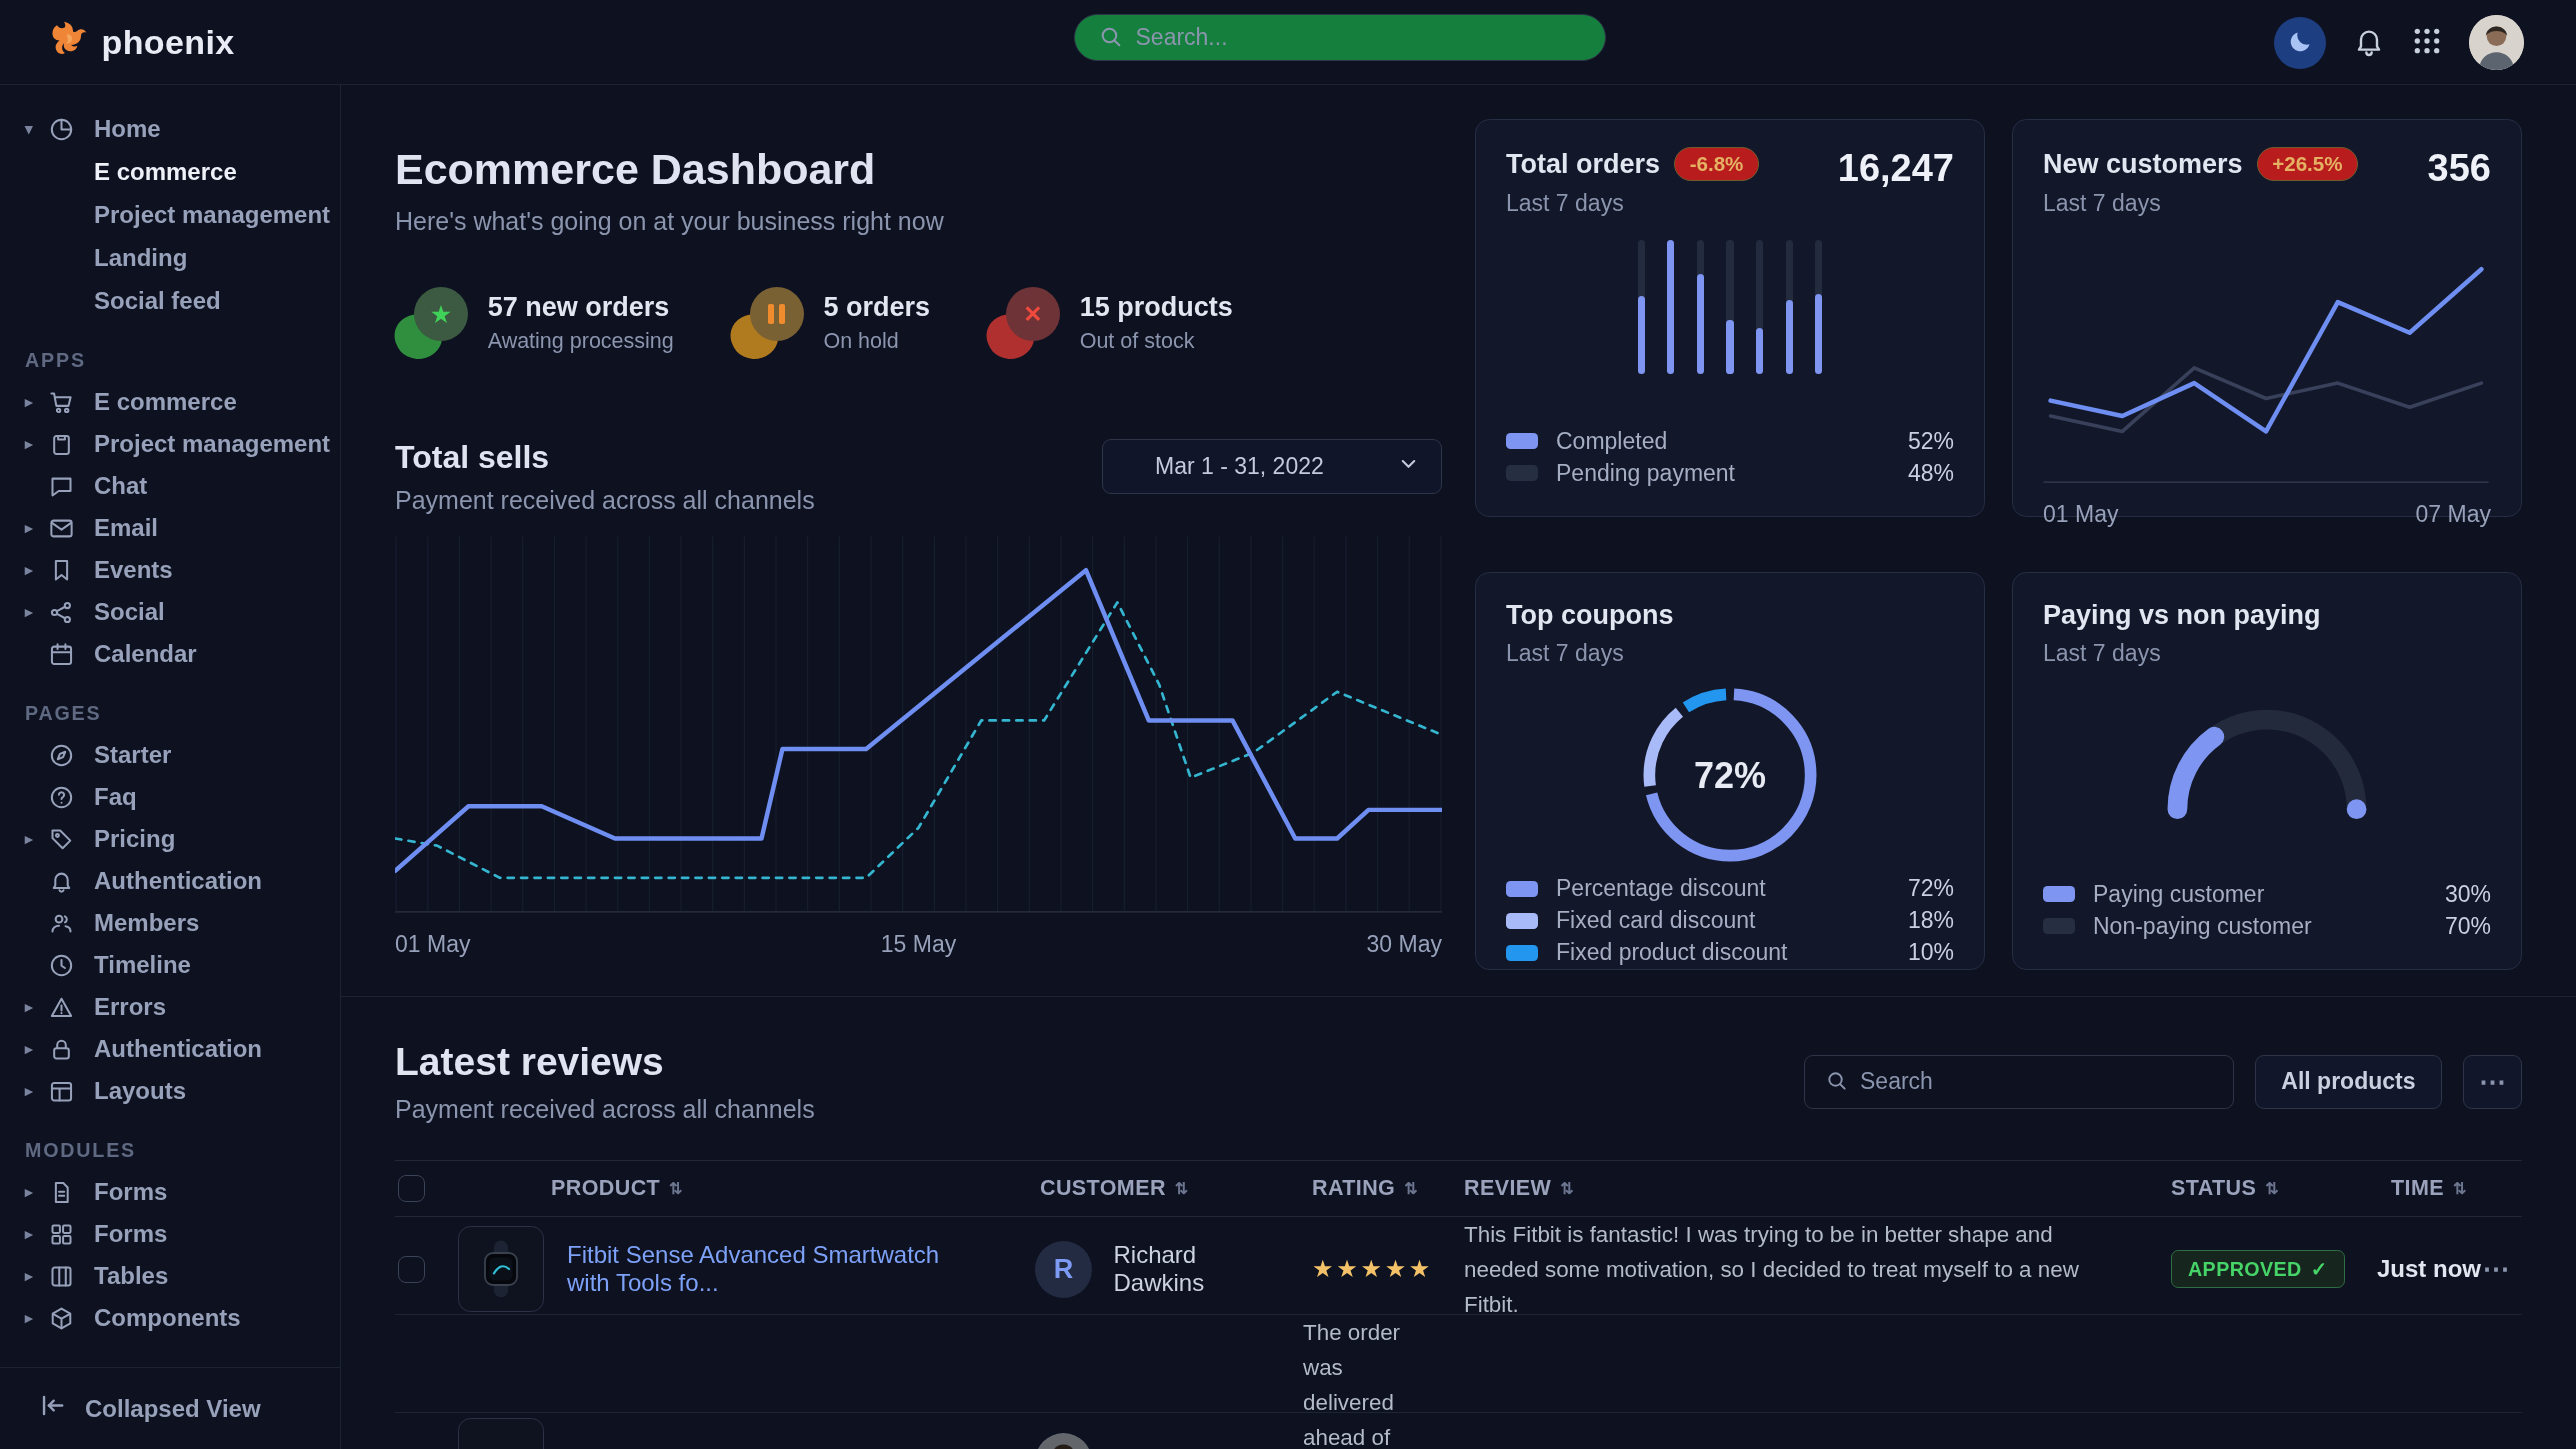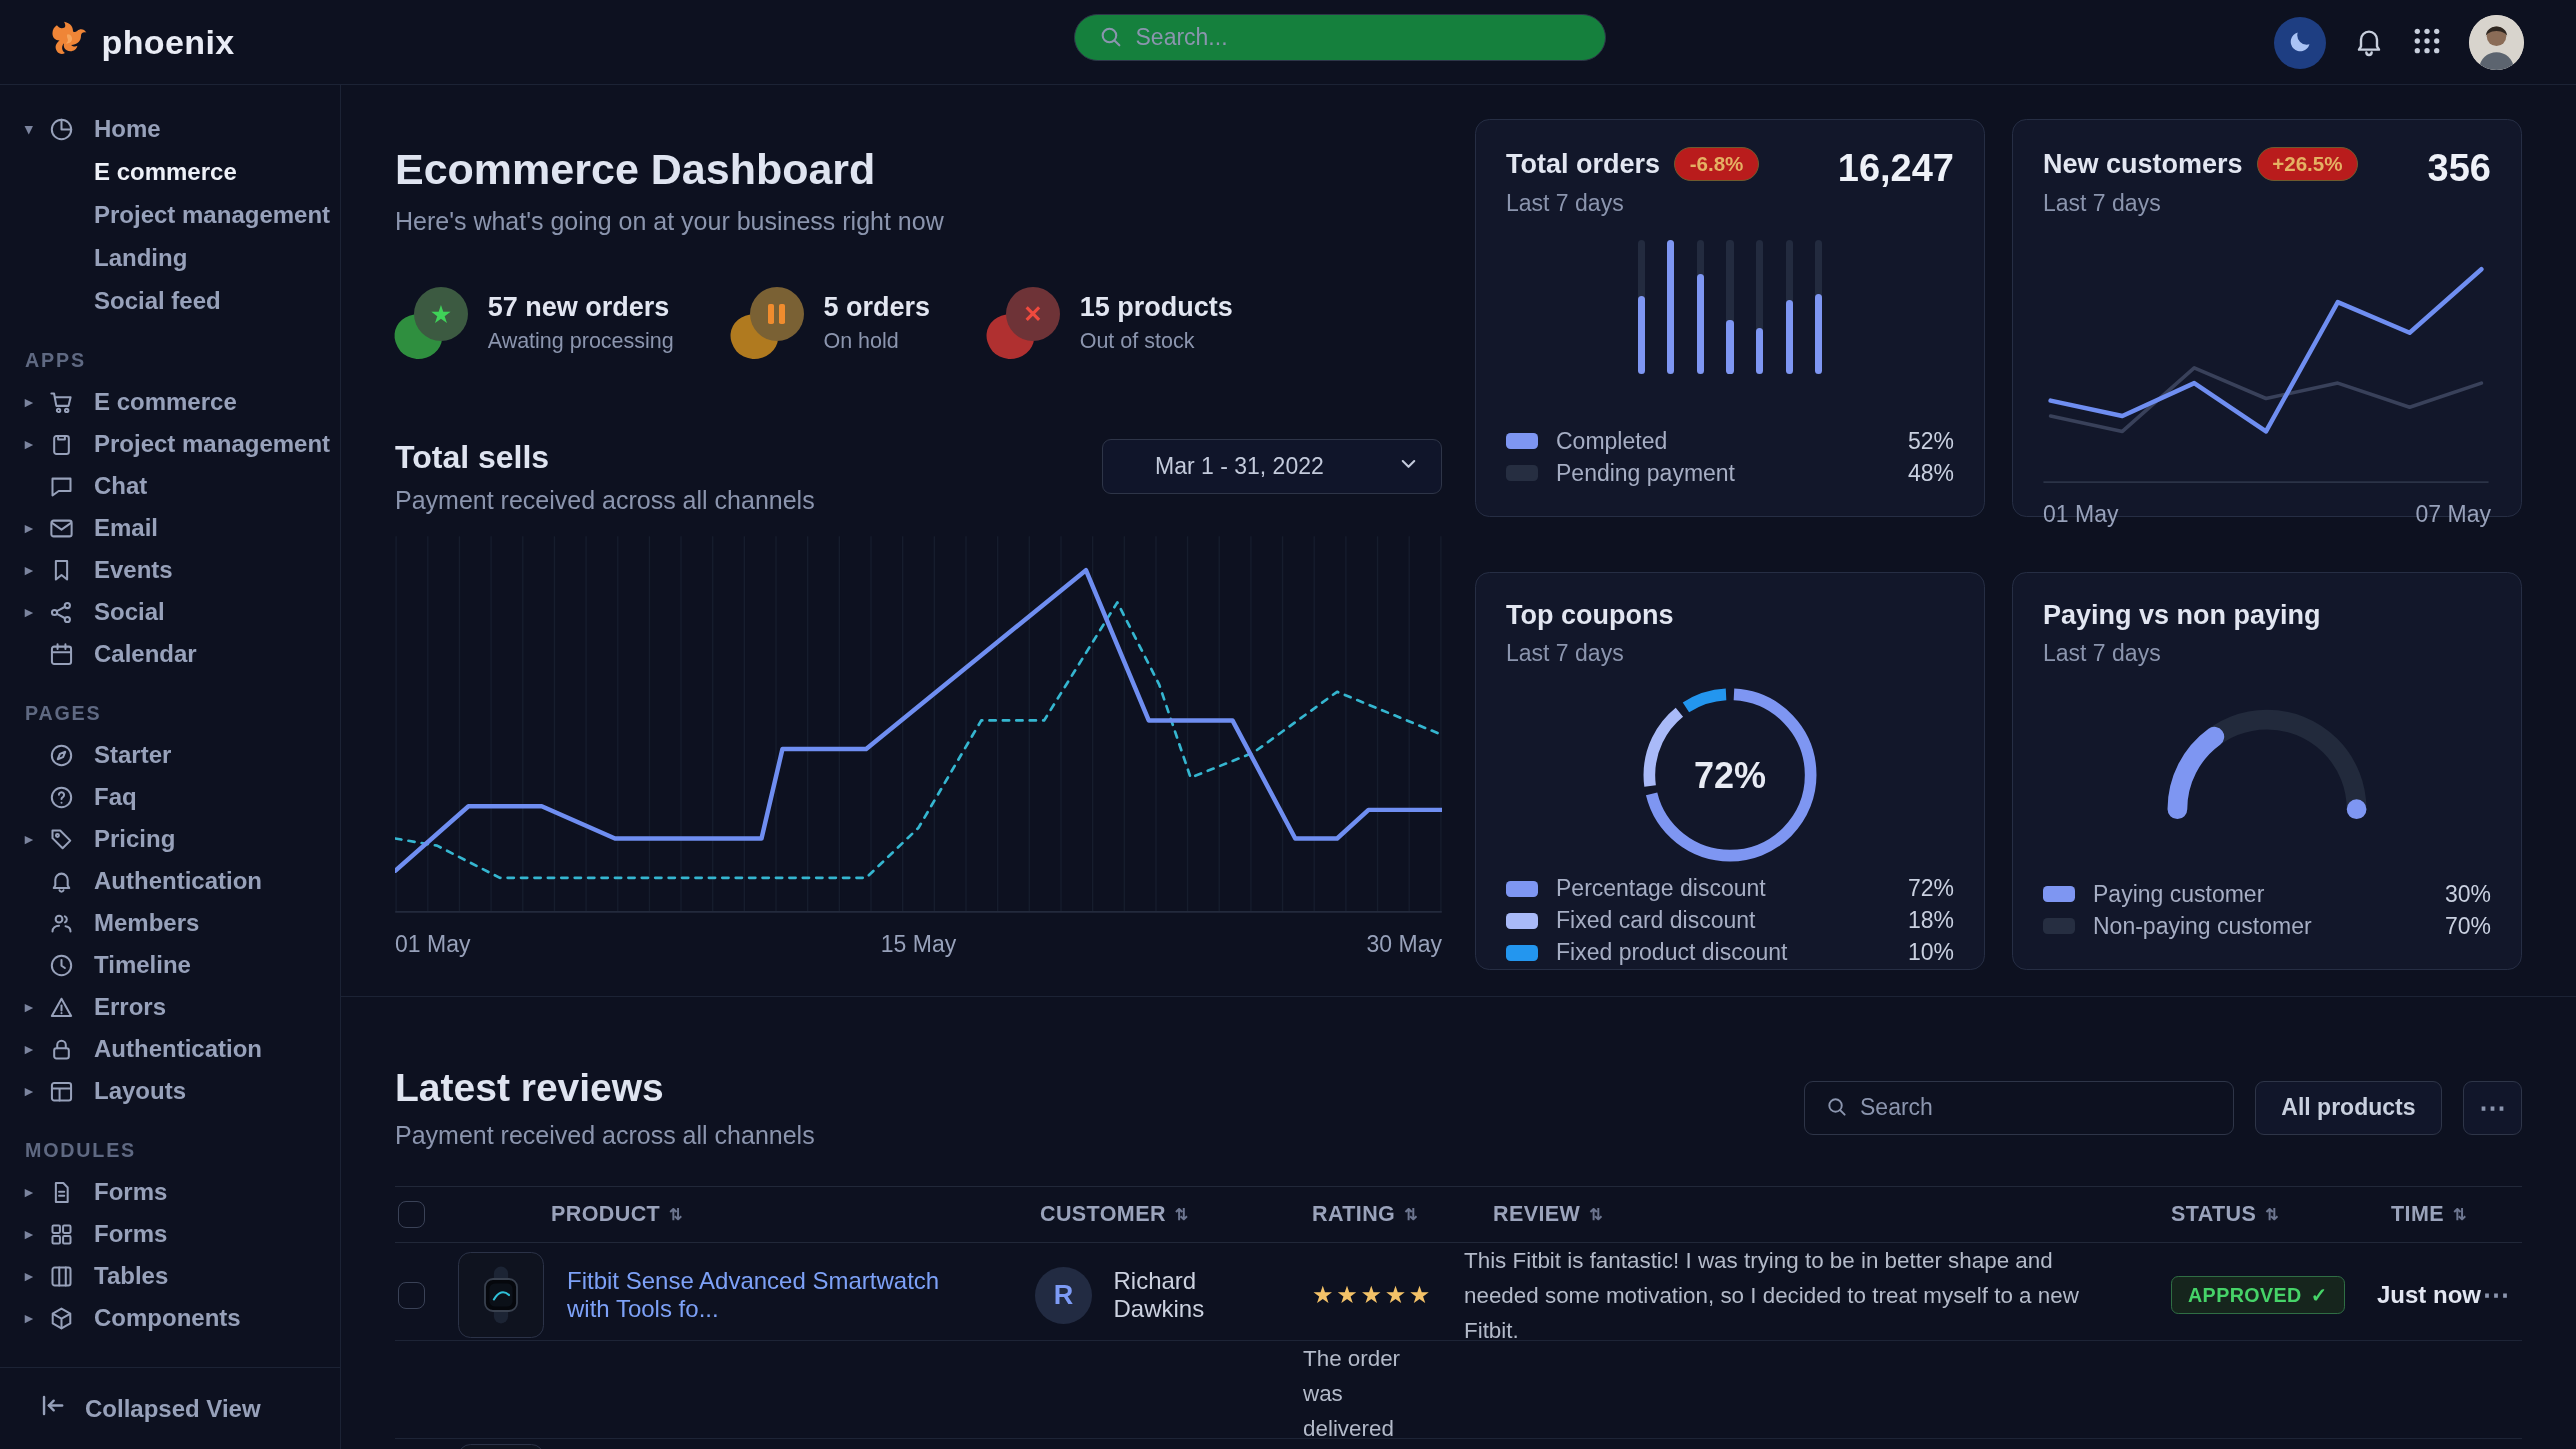--- a/index.html
+++ b/index.html
@@ -71,21 +71,21 @@
   .bar{position:relative;width:7.2px;height:134px}
   .bar .track{position:absolute;inset:0;background:#232b3f;border-radius:3.6px}
   .bar .fill{position:absolute;left:0;right:0;bottom:0;background:#7e96f2;border-radius:3.6px}
   .mini-axis{display:flex;justify-content:space-between;font-size:23px;color:#97a1ba;margin-top:7.2px}
   .donut-wrap{position:relative;align-self:center;margin-top:12.5px}
   .center-label{position:absolute;inset:0;display:flex;align-items:center;justify-content:center;font-size:36px;font-weight:600;color:#e8ebf4}
   .gauge-wrap{align-self:center;margin-top:30px}
 
   
   .reviews{border-top:1.8px solid #1c2335;padding:0 54px}
-  .rev-head{display:flex;justify-content:space-between;align-items:center;margin-top:69px}
+  .rev-head{display:flex;justify-content:space-between;align-items:center;margin-top:43px}
   .rev-title{font-size:39px;font-weight:700;color:#dfe4f0}
   .rev-sub{margin-top:10.7px;font-size:25px;color:#8b95ae}
   .controls{display:flex;align-items:flex-end;gap:21.5px}
   .rsearch{width:430px;height:54px;border:1.8px solid #2e3548;border-radius:9px;display:flex;align-items:center;gap:12.5px;padding:0 19.7px;background:#0d1120}
   .rsearch input{flex:1;background:transparent;border:none;outline:none;color:#c6cdde;font-size:23px;font-family:"Liberation Sans",sans-serif}
   .rsearch input::placeholder{color:#8b95ae}
   .btn{height:54px;border:1.8px solid #2e3548;border-radius:9px;display:flex;align-items:center;padding:0 25px;font-size:23px;font-weight:700;color:#c9d0df;cursor:pointer;background:#11162a}
   .btn.sq{width:59px;justify-content:center;font-size:27px;color:#8b95ae}
   .table{margin-top:36px}
   .trow{display:grid;grid-template-columns:63px 501px 295px 161px 707px 215px 1fr;align-items:center}
@@ -102,21 +102,21 @@
   .cname{font-size:24px;color:#ccd2e0}
   .stars{padding-left:58px;font-size:24px;letter-spacing:2.7px;white-space:nowrap}
   .stars .f{color:#f3c268}
   .stars .e{color:#8e97ad}
   .review-text{padding-left:49px;font-size:22.4px;line-height:35px;color:#b3bac9;max-width:707px}
   .scell{padding-left:49px}
   .status-badge{display:inline-flex;align-items:center;gap:9px;height:38px;padding:0 16px;border:1.8px solid #2f6e44;border-radius:7.2px;background:#16251d;color:#46d368;font-size:19.7px;font-weight:700;letter-spacing:0.4px}
   .tcell{display:flex;align-items:center}
   .time{margin-left:40px;font-size:24px;font-weight:700;color:#e2e6f1}
   .kebab{margin-left:auto;margin-right:10.7px;color:#8b95ae;font-size:27px;font-weight:700;cursor:pointer;letter-spacing:1.8px}
-  .hpl1{padding-left:93px}.hpl2{padding-left:81px}.hpl3{padding-left:58px}.hpl4{padding-left:78px}.hpl5{padding-left:49px}.hpl6{padding-left:54px}
+  .hpl1{padding-left:93px}.hpl2{padding-left:81px}.hpl3{padding-left:58px}.hpl4{padding-left:49px}.hpl5{padding-left:49px}.hpl6{padding-left:54px}
 </style>
 </head>
 <body>
 
 <div class="root">
 
   <div class="navbar">
     <div class="logo">
       <span>
         <svg width="41" height="41" viewBox="0 0 46 46">

